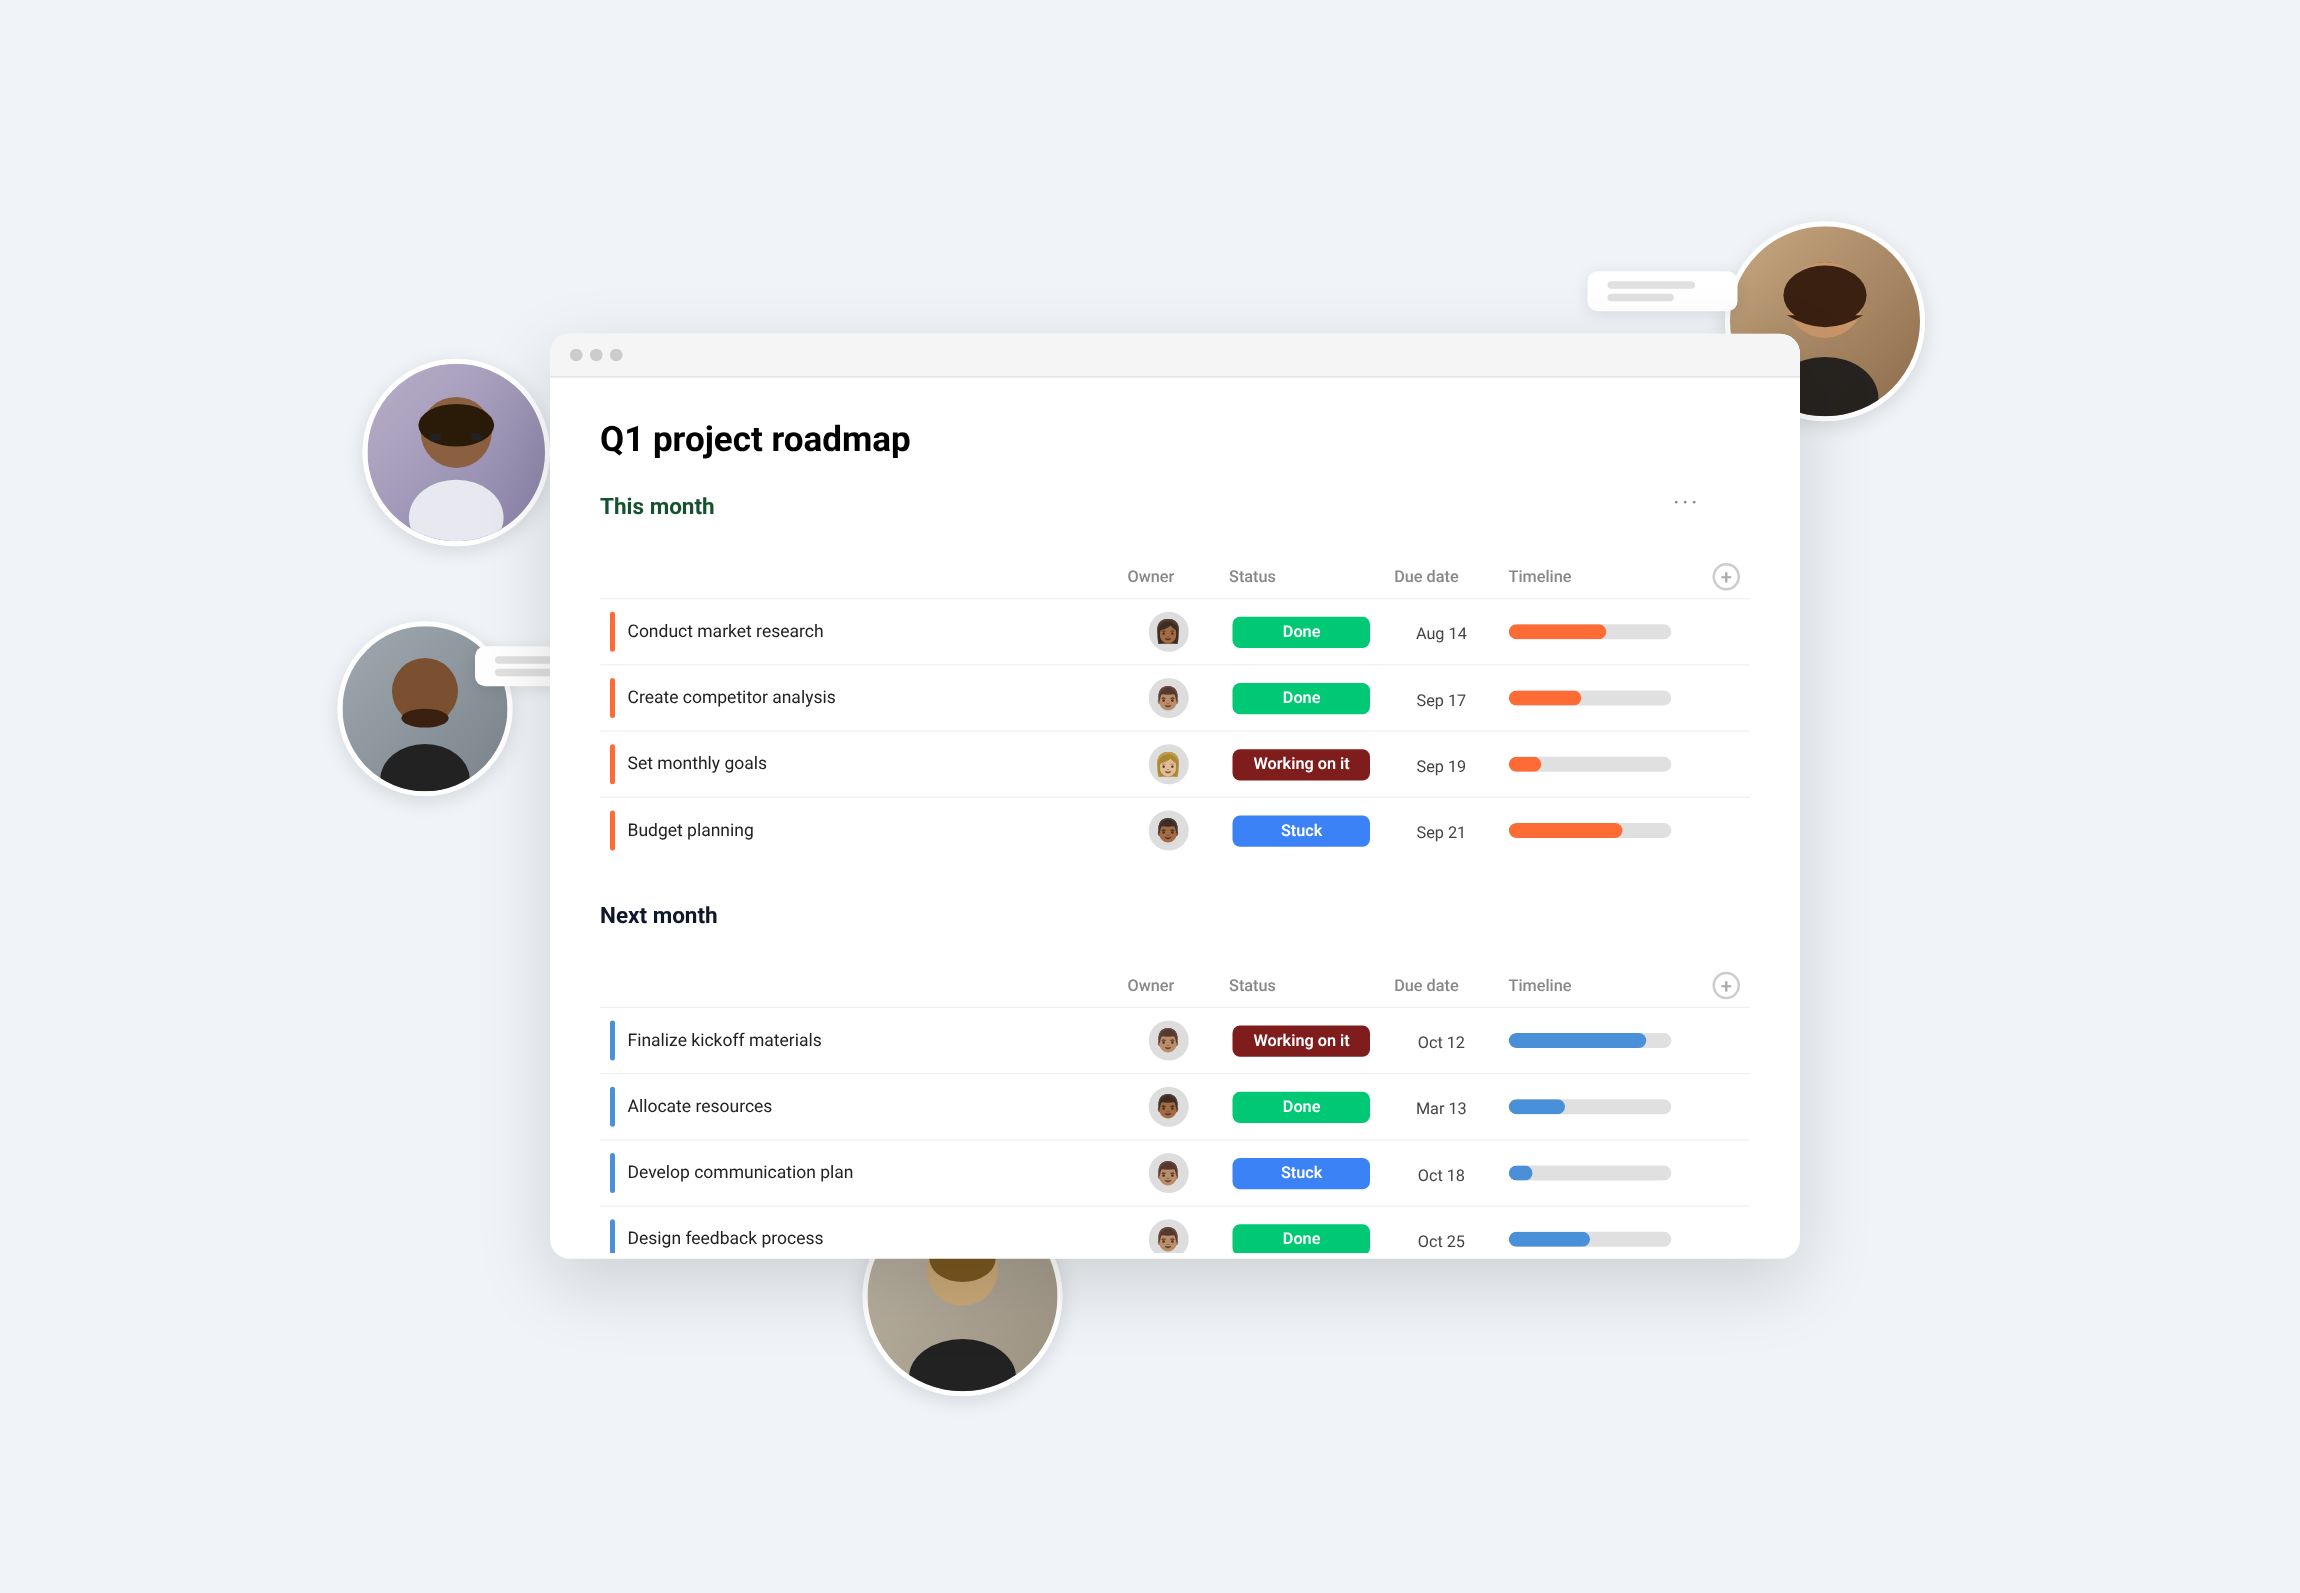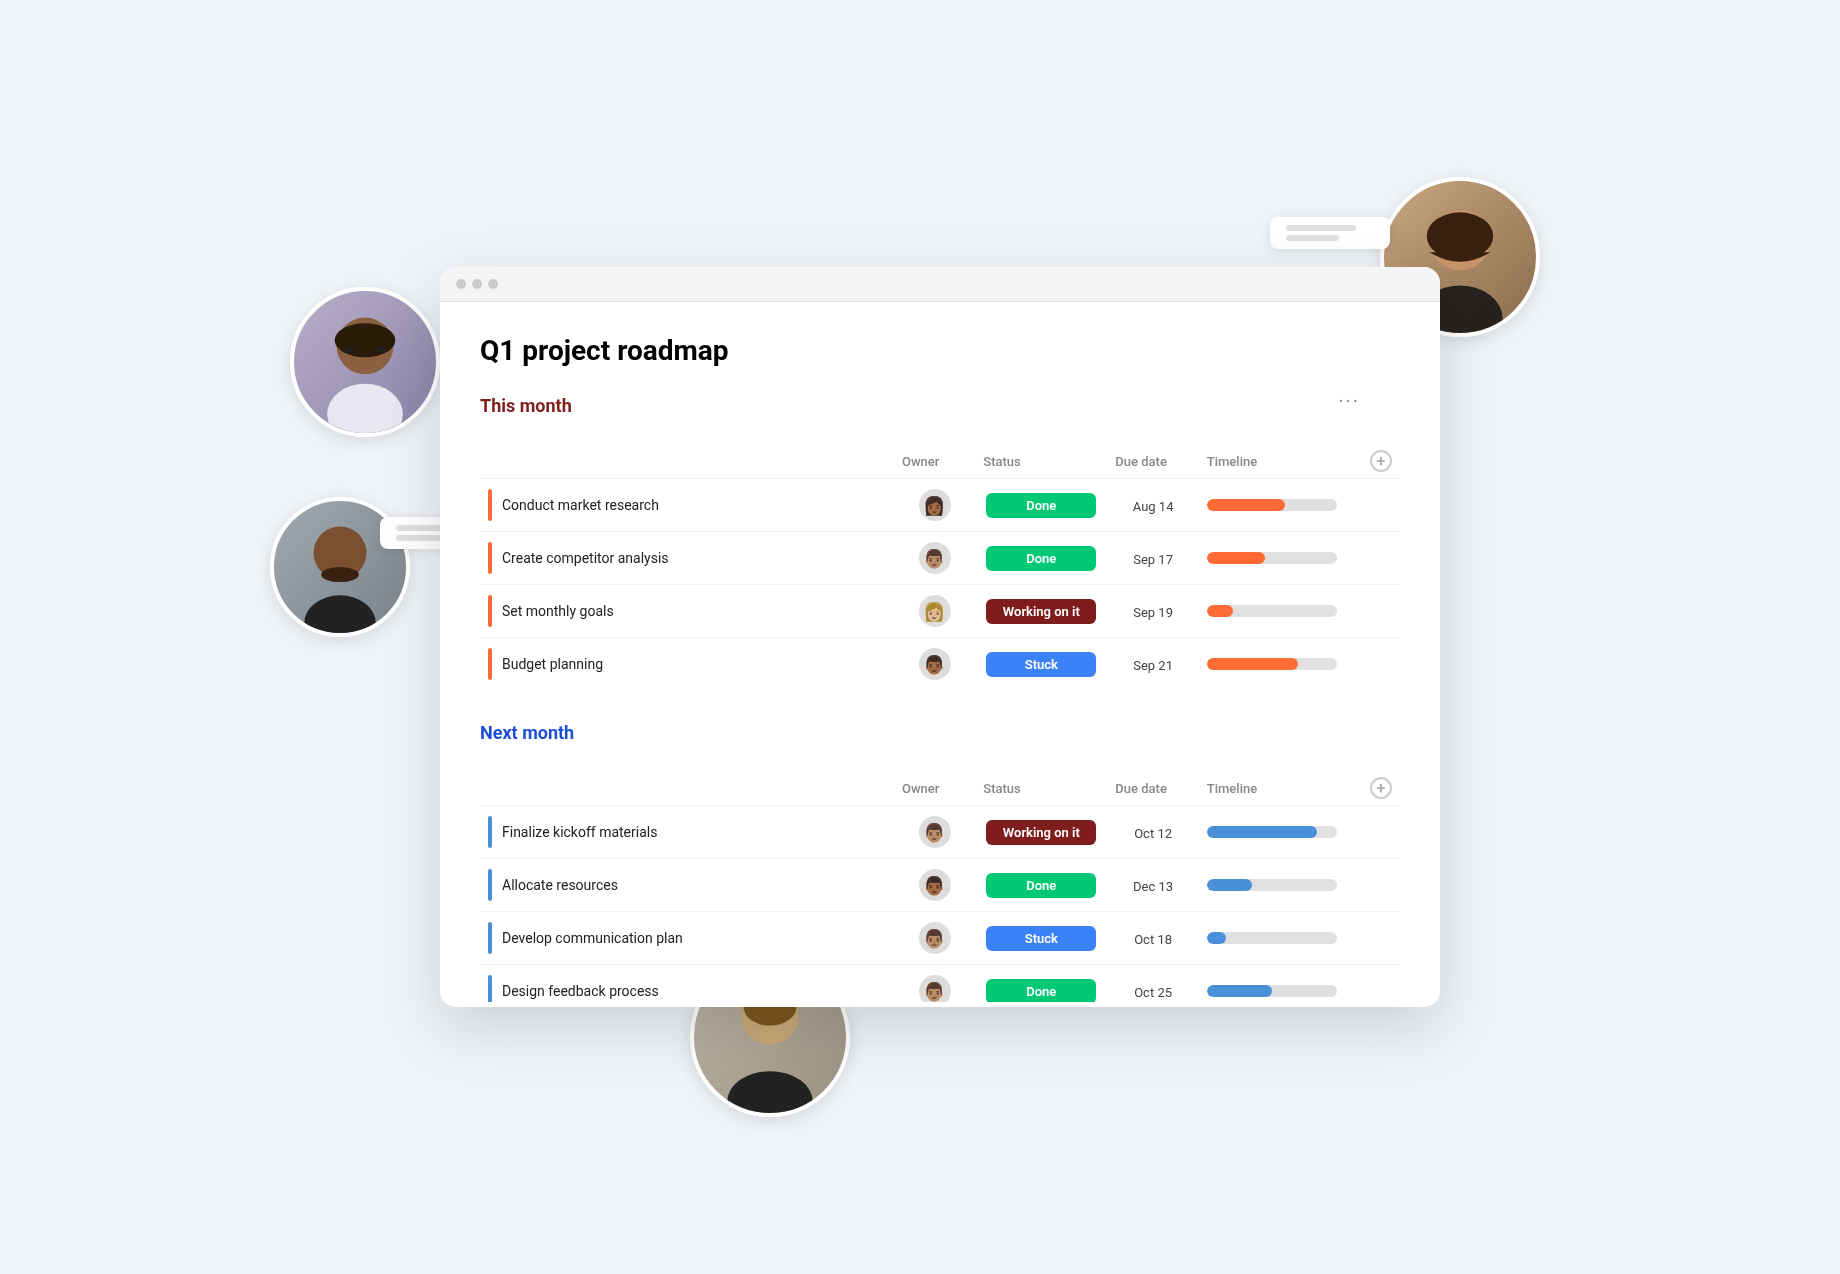--- a/index.html
+++ b/index.html
@@ -75,22 +75,22 @@
       letter-spacing: 2px;
     }
 
     
     .section-header {
       font-size: 18px;
       font-weight: 700;
       margin-bottom: 12px;
     }
 
-    .section-header.orange { color: #7f1d1d; }
-    .section-header.blue { color: #1d4ed8; }
+    .section-header.orange { color: #14532d; }
+    .section-header.blue { color: #0f172a; }
 
     
     .task-table {
       width: 100%;
       border-collapse: collapse;
       margin-bottom: 32px;
       margin-top: 28px;
     }
 
     .task-table thead tr th {
@@ -488,21 +488,21 @@
       </td>
                 <td class="col-owner">
         <div class="avatar" style="margin:0 auto;background:#ddd;font-size:18px;">
           👨🏾
         </div>
       </td>
                 <td class="col-status">
         <span class="status-badge status-done">Done</span>
       </td>
                 <td class="col-due">
-        <span class="due-date">Dec 13</span>
+        <span class="due-date">Mar 13</span>
       </td>
                 <td class="col-timeline timeline-cell">
         <div class="timeline-track">
           <div class="timeline-fill blue" style="width:35%;"></div>
         </div>
       </td>
                 <td class="col-add"></td>
               </tr>
               <tr>
                 <td>

